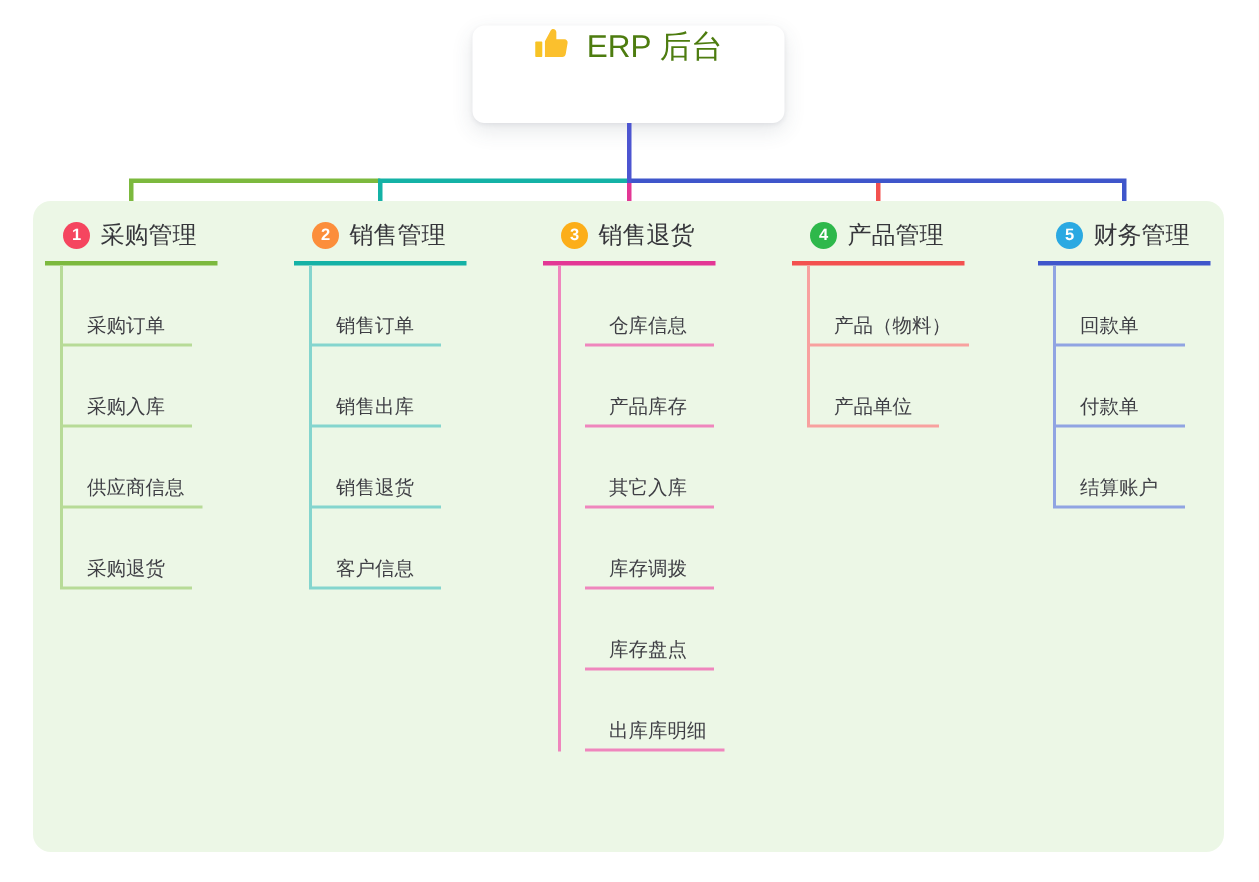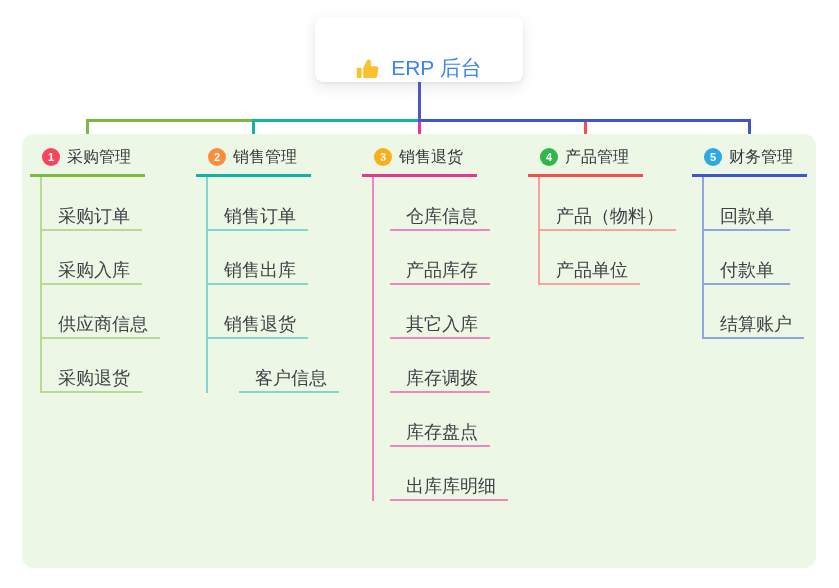--- a/index.html
+++ b/index.html
@@ -6,22 +6,22 @@
   .stage{
     position:relative;width:839px;height:588px;overflow:hidden;
     font-family:"Liberation Sans","DejaVu Sans",sans-serif;
     background:#ffffff;
   }
   
   .root-node{
     position:absolute;left:315px;top:17px;width:208px;height:65px;
     background:#ffffff;border-radius:8px;
     box-shadow:0 5px 14px rgba(60,70,90,.12), 0 1px 3px rgba(60,70,90,.08);
-    display:flex;align-items:flex-end;justify-content:center;gap:10px;
-    font-size:21px;font-weight:500;color:#3b82f6;
+    display:flex;align-items:flex-start;justify-content:center;gap:10px;
+    font-size:21px;font-weight:500;color:#4d7c0f;
   }
   .root-node .thumb{display:flex;align-items:center;}
   
   svg.connectors{position:absolute;left:0;top:0;pointer-events:none;}
   
   .panel{
     position:absolute;left:22px;top:134px;width:794px;height:434px;
     background:#ecf7e6;border-radius:12px;
   }
   .branch{position:absolute;top:12px;width:115px;}
@@ -37,21 +37,21 @@
     display:flex;align-items:center;justify-content:center;
     color:#ffffff;font-size:11px;font-weight:700;line-height:18px;
   }
   ul.children{
     list-style:none;margin:0 0 0 10px;padding:0;
     border-left:2px solid #ccc;
   }
   ul.children li{
     box-sizing:border-box;
     padding:31px 12px 4px 16px;
-    line-height:17px;font-size:18px;color:#3f3f45;
+    line-height:17px;font-size:13px;color:#3f3f45;
     border-bottom:2px solid #ccc;
     width:fit-content;min-width:86px;white-space:nowrap;
   }
 </style>
 </head>
 <body>
 
 <div class="stage">
 
   <div class="root-node">
@@ -88,21 +88,21 @@
       </div>
       <div class="branch" style="left: 174px;">
         <div class="branch-header" style="border-bottom-color: rgb(20, 178, 166);">
           <span class="badge" style="background: rgb(252, 142, 59);">2</span>
           <span>销售管理</span>
         </div>
         <ul class="children" style="border-left-color: rgb(132, 213, 206);">
           <li style="border-bottom-color: rgb(132, 213, 206);">销售订单</li>
           <li style="border-bottom-color: rgb(132, 213, 206);">销售出库</li>
           <li style="border-bottom-color: rgb(132, 213, 206);">销售退货</li>
-          <li style="border-bottom-color: rgb(132, 213, 206); margin-left: 31px;">客户信息</li>
+          <li style="border-bottom-color: rgb(132, 213, 206);">客户信息</li>
         </ul>
       </div>
       <div class="branch" style="left: 340px;">
         <div class="branch-header" style="border-bottom-color: rgb(227, 55, 149);">
           <span class="badge" style="background: rgb(252, 174, 25);">3</span>
           <span>销售退货</span>
         </div>
         <ul class="children" style="border-left-color: rgb(239, 134, 189); padding-left: 16px;">
           <li style="border-bottom-color: rgb(239, 134, 189);">仓库信息</li>
           <li style="border-bottom-color: rgb(239, 134, 189);">产品库存</li>

